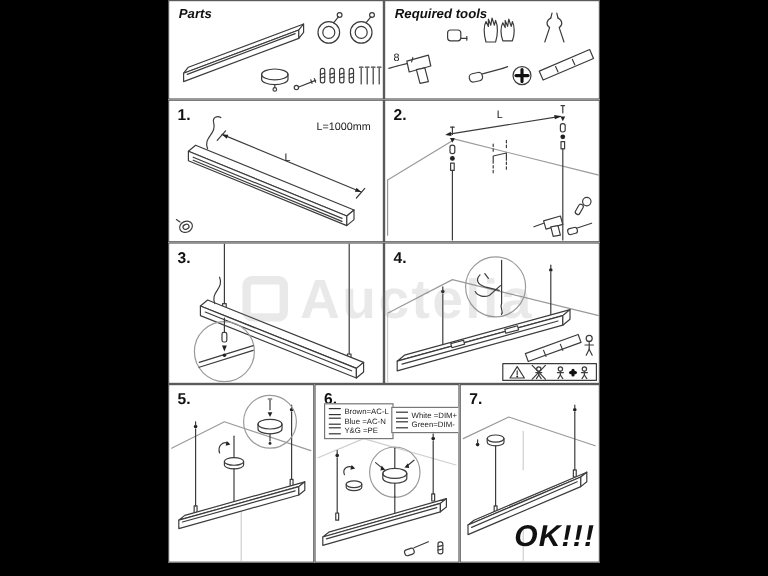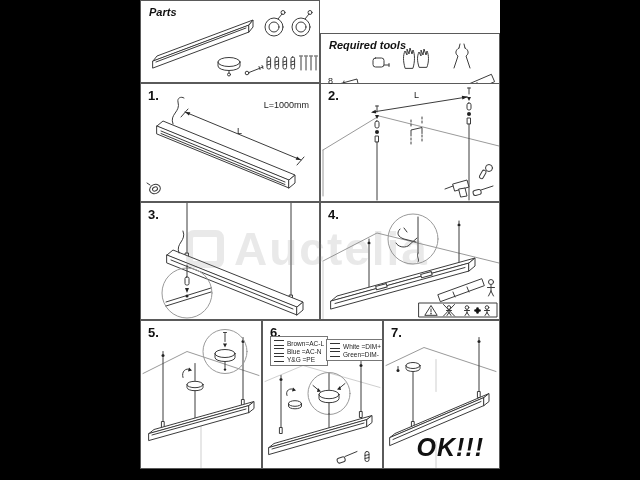--- a/index.html
+++ b/index.html
@@ -1,21 +1,21 @@
 <!DOCTYPE html>
 <html><head>
 <meta charset="utf-8">
 <style>
   html,body{margin:0;padding:0;}
   body{width:640px;height:480px;background:#000;font-family:"Liberation Sans",sans-serif;overflow:hidden;}
   .stage{position:relative;width:640px;height:480px;background:#000;}
   .sheet{position:absolute;left:140px;top:0;width:360px;height:469px;background:#fff;}
   .panel{position:absolute;border:1px solid #5a5a5a;background:#fff;box-sizing:border-box;overflow:hidden;}
   #p-parts{left:0;top:0;width:180px;height:83px;}
-  #p-tools{left:180px;top:0;width:180px;height:83px;margin-top:33px;}
+  #p-tools{left:180px;top:0;width:180px;height:83px;}
   #p-s1{left:0;top:83px;width:180px;height:119px;}
   #p-s2{left:180px;top:83px;width:180px;height:119px;}
   #p-s3{left:0;top:202px;width:180px;height:118px;}
   #p-s4{left:180px;top:202px;width:180px;height:118px;}
   #p-s5{left:0;top:320px;width:122px;height:149px;}
   #p-s6{left:122px;top:320px;width:121px;height:149px;}
   #p-s7{left:243px;top:320px;width:117px;height:149px;}
   .panel svg{position:absolute;left:0;top:0;width:100%;height:100%;}
   .art line,.art path,.art polyline,.art polygon,.art rect,.art circle,.art ellipse{stroke:#3c3c3c;stroke-width:1;fill:none;stroke-linecap:round;stroke-linejoin:round;}
   .art .fw{fill:#fff;}
@@ -24,28 +24,28 @@
   .art .xfaint{stroke:#cfcfcf;}
   .art .thick{stroke-width:2.6;stroke:#111;}
   .art .dash{stroke-dasharray:2 2;}
   .num{position:absolute;top:4px;left:7px;font-weight:bold;font-size:13px;color:#111;z-index:3;}
   .ptitle{position:absolute;top:5px;left:8px;font-style:italic;font-weight:bold;font-size:11px;color:#111;z-index:3;}
   .lnote{position:absolute;top:16px;right:10px;font-size:9px;color:#222;z-index:3;}
   .dimL{position:absolute;font-size:9px;color:#222;z-index:3;}
   #dimL1{left:96px;top:42px;}
   #dimL2{left:93px;top:6px;}
   .bit8{position:absolute;left:7px;top:42px;font-size:9px;color:#222;z-index:3;}
-  .ok{position:absolute;right:15px;bottom:6px;font-style:italic;font-weight:bold;font-size:25px;letter-spacing:1px;color:#111;z-index:3;}
+  .ok{position:absolute;right:3px;bottom:6px;font-style:italic;font-weight:bold;font-size:25px;letter-spacing:1px;color:#111;z-index:3;}
   .legend{position:absolute;border:1px solid #777;background:#fff;padding:2px 3px;z-index:3;}
   #legend-power{left:7px;top:15px;}
   #legend-dim{left:63px;top:18px;}
   .legend-row{display:flex;align-items:center;gap:3px;height:8px;}
   .swatch{width:10px;height:4px;border-top:1px solid #333;border-bottom:1px solid #333;flex:0 0 auto;}
   .legend-row span{font-size:6.5px;color:#222;white-space:nowrap;}
-  .watermark{position:absolute;left:46px;top:222px;display:flex;align-items:center;gap:10px;z-index:5;pointer-events:none;}
+  .watermark{position:absolute;left:46px;top:222px;display:flex;align-items:center;gap:10px;z-index:5;pointer-events:none;padding-left:16px;}
   .wm-logo{width:38px;height:38px;border:7px solid rgba(135,135,135,0.18);border-radius:8px;box-sizing:border-box;}
   .wm-text{font-size:46px;font-weight:bold;color:rgba(135,135,135,0.18);letter-spacing:2px;}
 </style>
 </head>
 <body>
 
 <div class="stage">
   <div class="sheet">
 
     <div class="panel" id="p-parts">

